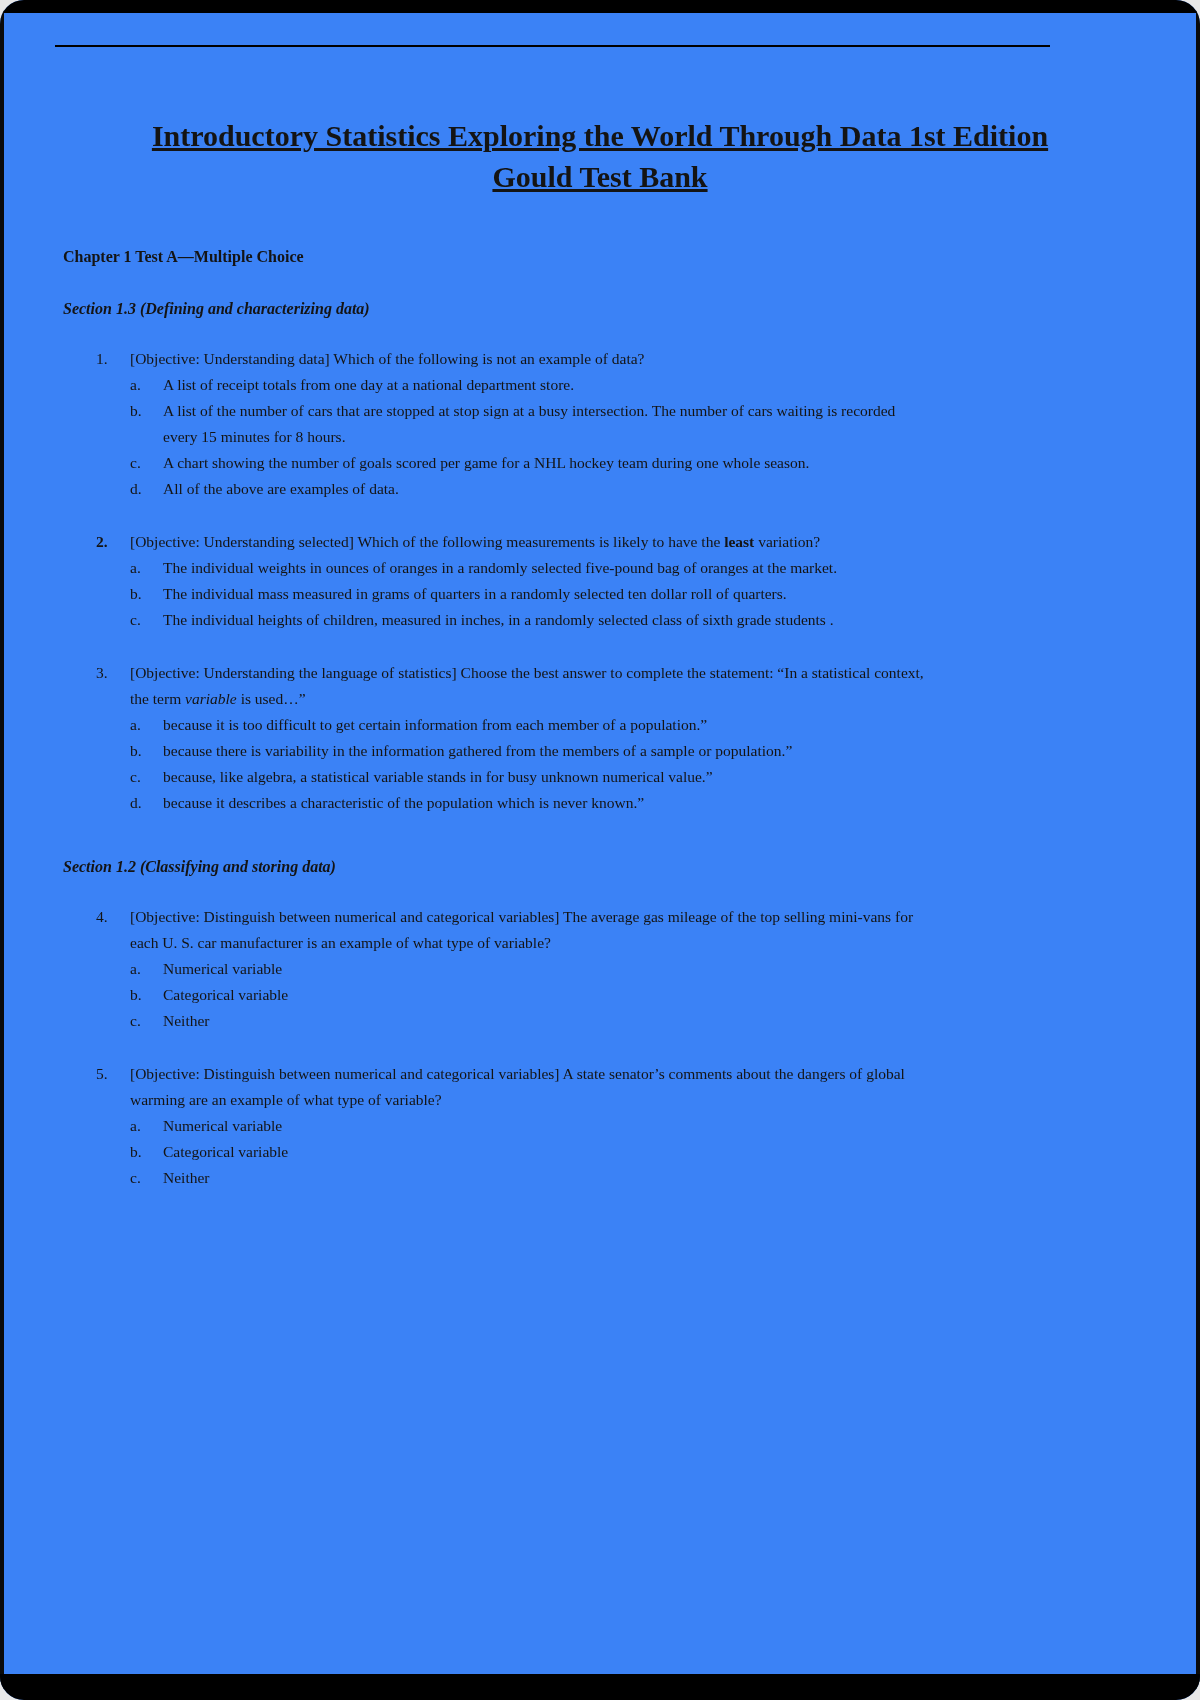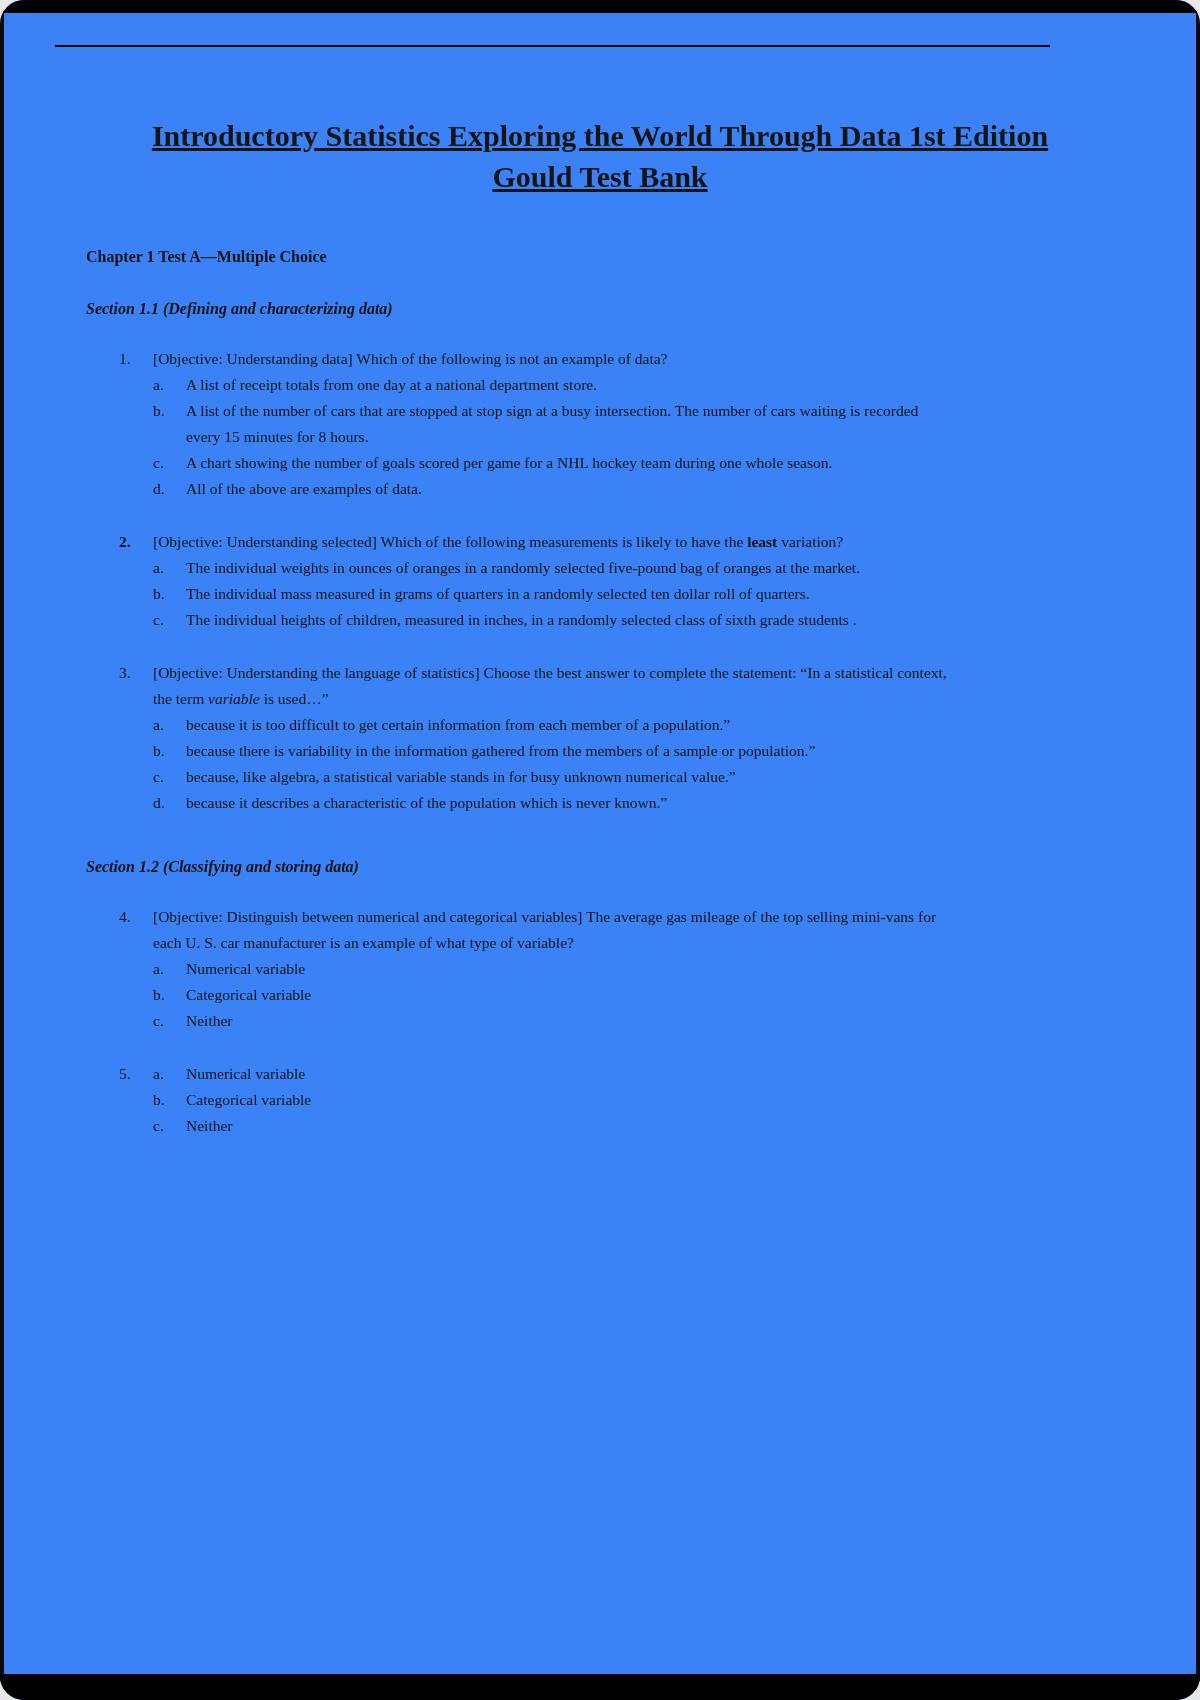--- a/index.html
+++ b/index.html
@@ -32,21 +32,21 @@
   }
   .title-line {
     display: block;
     font-size: 30px;
     font-weight: bold;
     line-height: 1.38;
     white-space: nowrap;
   }
   .title-line span { text-decoration: underline; }
   .content {
-    padding: 46px 158px 0 86px;
+    padding: 46px 158px 0 63px;
     font-size: 15.5px;
     line-height: 26px;
   }
   .chapter-heading {
     font-size: 16px;
     font-weight: bold;
     margin: 0 0 26px 0;
   }
   .section-heading {
     font-size: 16px;
@@ -76,21 +76,21 @@
 
   <div class="title-block">
     <div class="title-line"><span>Introductory Statistics Exploring the World Through Data 1st Edition</span></div>
     <div class="title-line"><span>Gould Test Bank</span></div>
   </div>
 
   <div class="content">
 
     <div class="chapter-heading">Chapter 1 Test A—Multiple Choice</div>
 
-    <div class="section-heading">Section 1.1  (Defining and characterizing data)</div>
+    <div class="section-heading">Section 1.3  (Defining and characterizing data)</div>
 
     <div class="question">
       <div class="qnum">1.</div>
       <div class="qbody">
         <div class="stem">[Objective:  Understanding data]  Which of the following is not an example of data?</div>
         <div class="options">
           <div class="option">
             <div class="oletter">a.</div>
             <div class="otext">A list of receipt totals from one day at a national department store.</div>
           </div>
@@ -175,20 +175,21 @@
             <div class="oletter">c.</div>
             <div class="otext">Neither</div>
           </div>
         </div>
       </div>
     </div>
 
     <div class="question">
       <div class="qnum">5.</div>
       <div class="qbody">
+        <div class="stem">[Objective:  Distinguish between numerical and categorical variables]  A state senator’s comments about the dangers of global warming are an example of what type of variable?</div>
         <div class="options">
           <div class="option">
             <div class="oletter">a.</div>
             <div class="otext">Numerical variable</div>
           </div>
           <div class="option">
             <div class="oletter">b.</div>
             <div class="otext">Categorical variable</div>
           </div>
           <div class="option">

